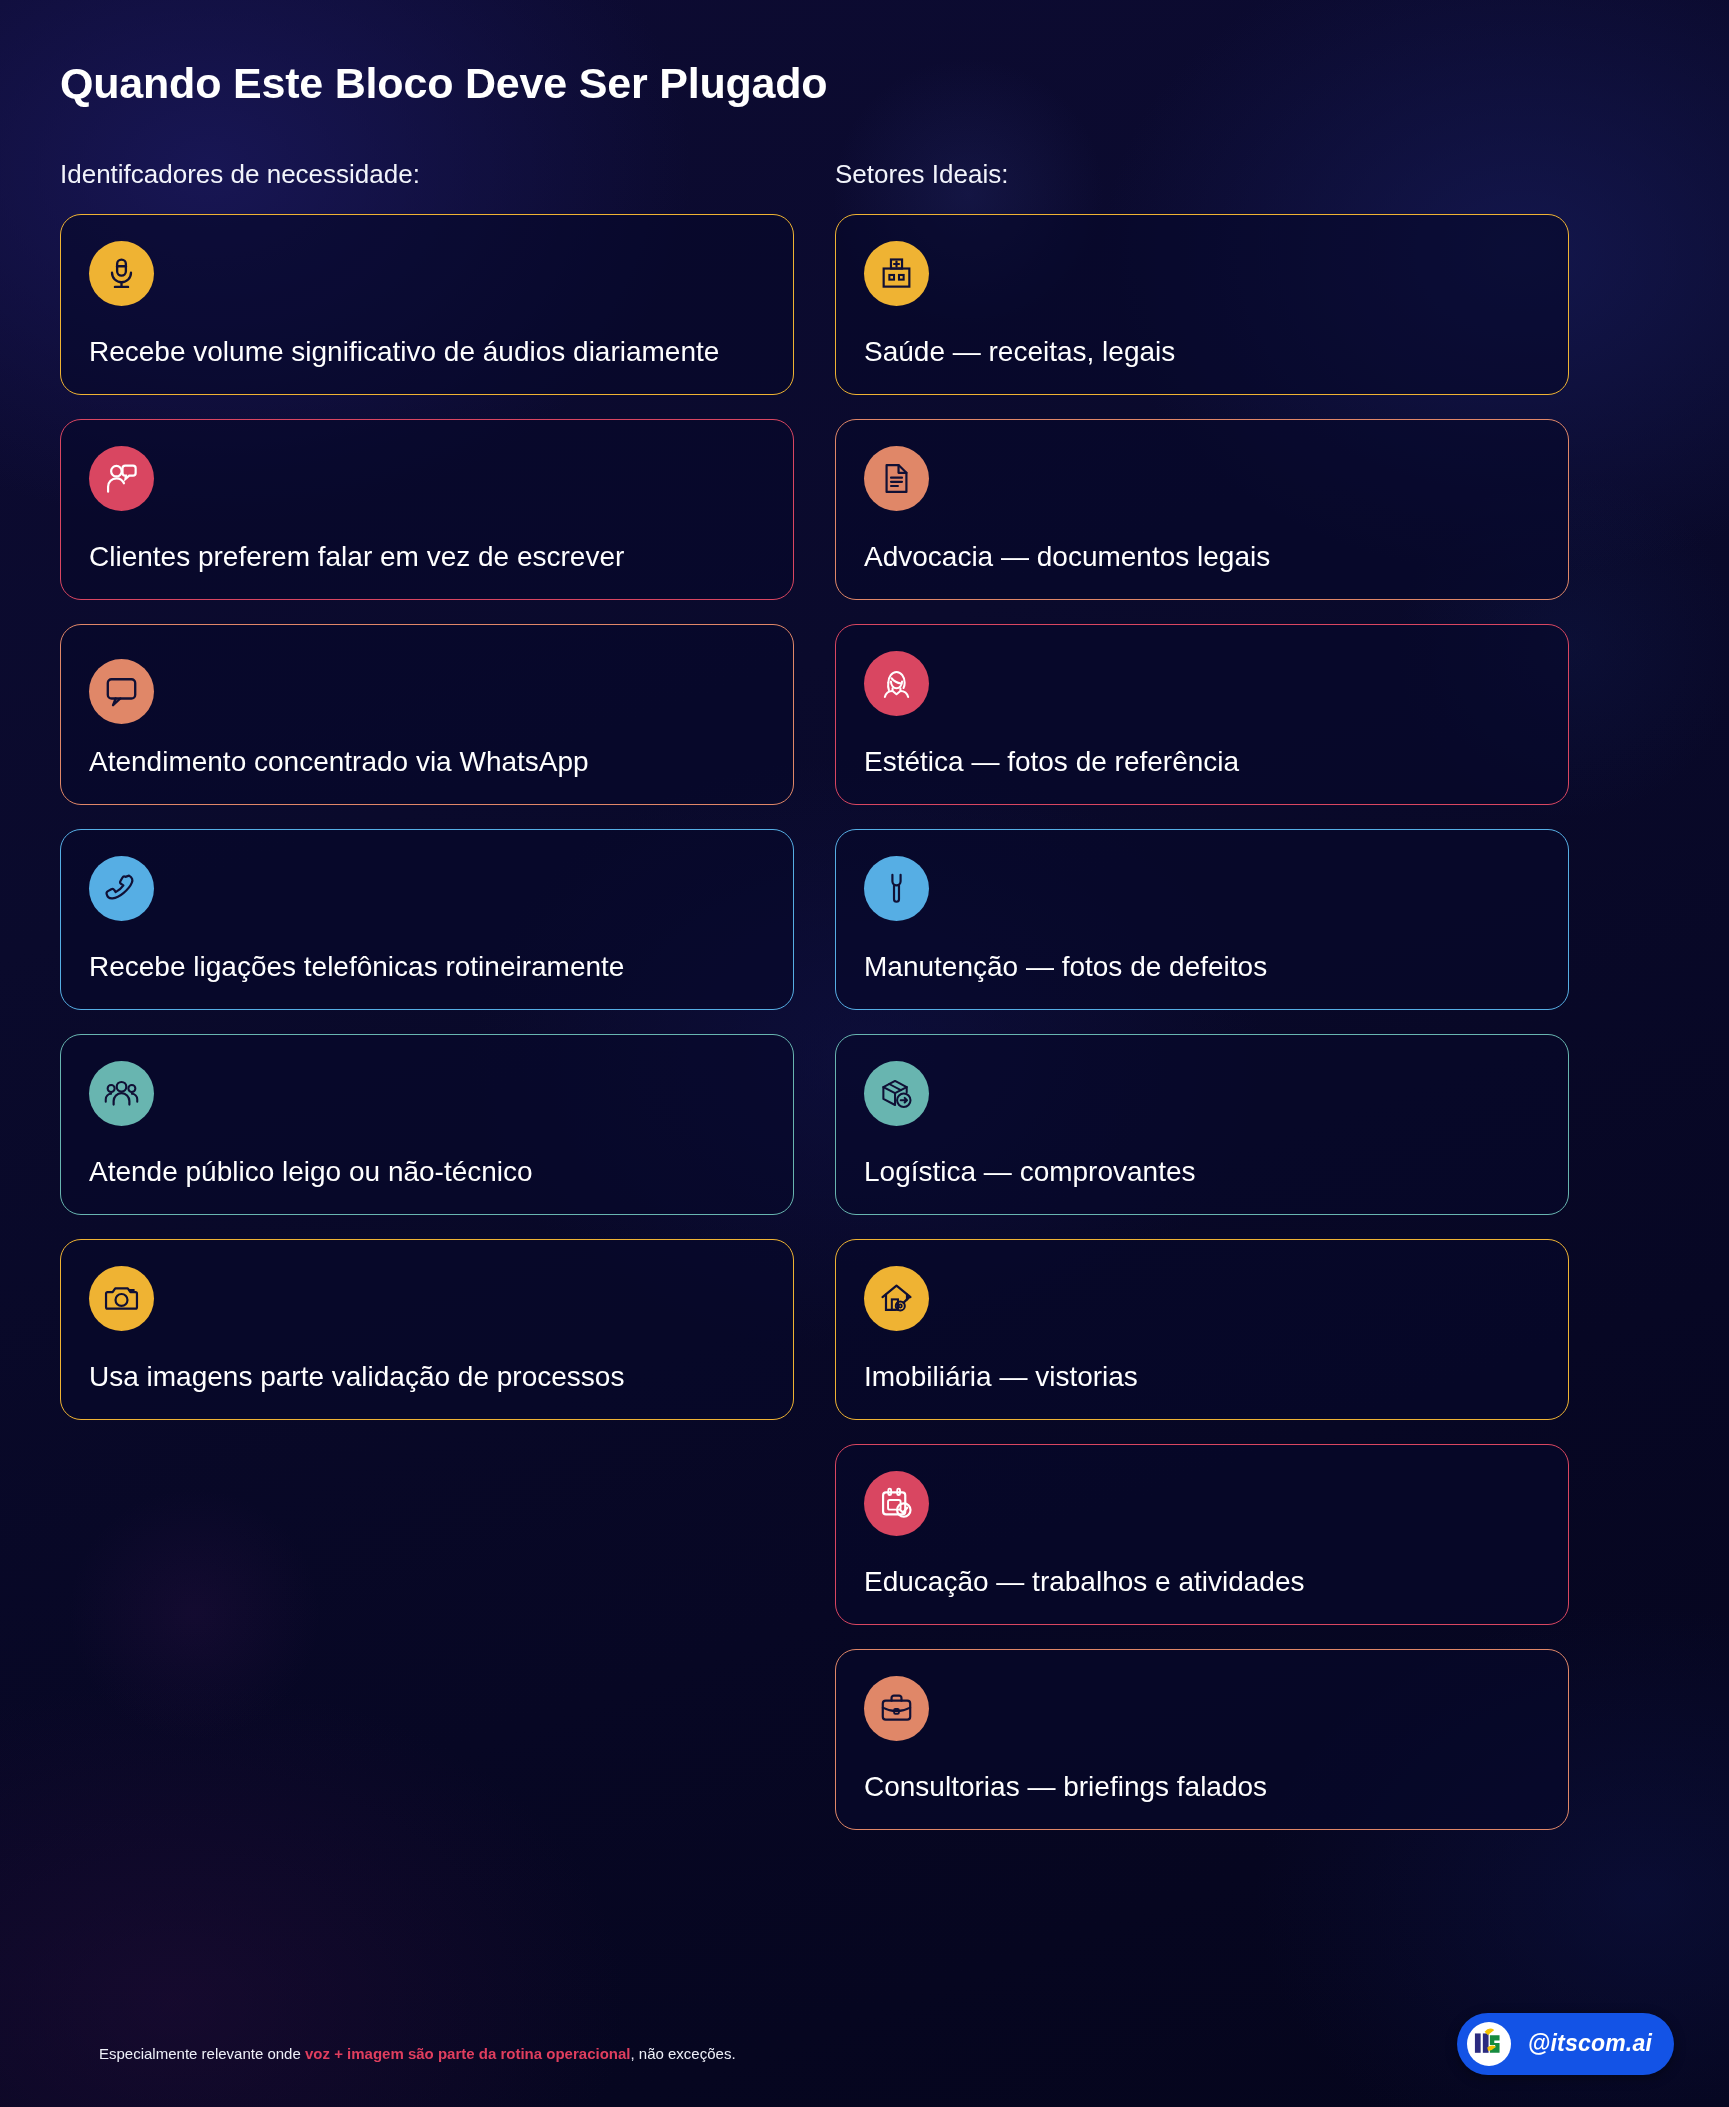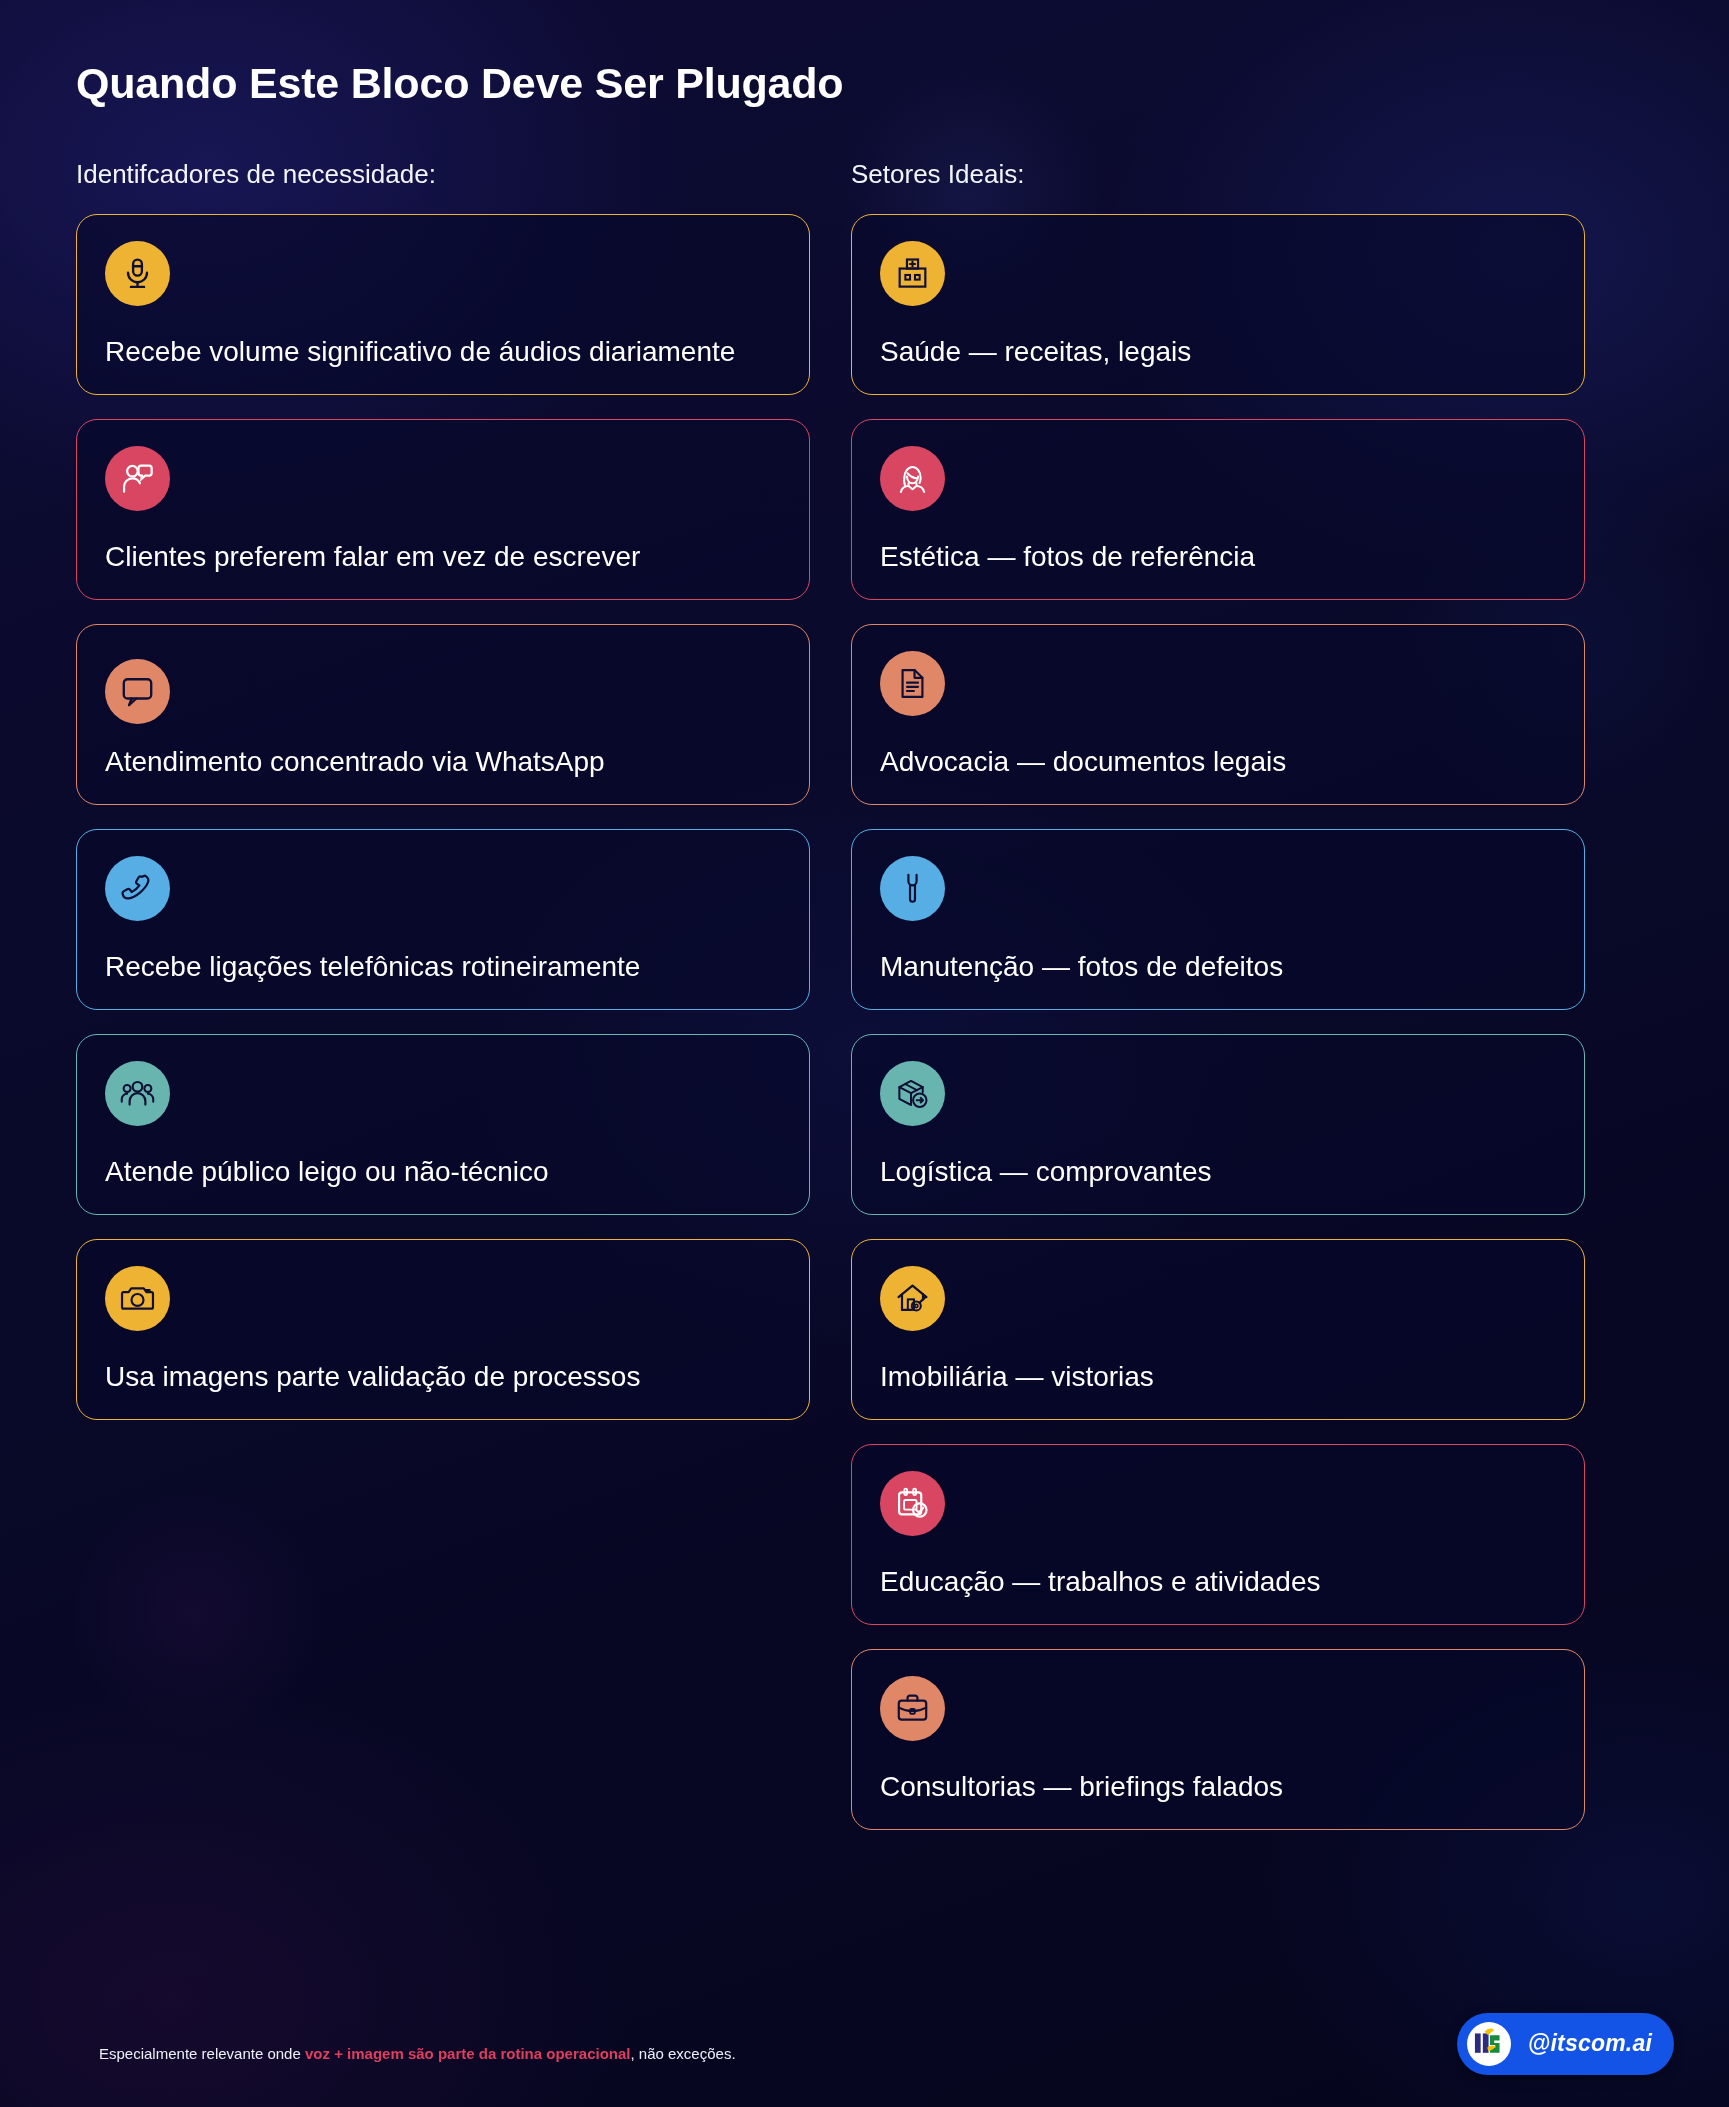--- a/index.html
+++ b/index.html
@@ -34,21 +34,21 @@
     background:
       radial-gradient(circle 194px at 968px 194px, rgba(60,70,160,0.18), rgba(0,0,0,0) 70%),
       radial-gradient(circle 240px at 1568px 646px, rgba(30,60,140,0.12), rgba(0,0,0,0) 72%),
       radial-gradient(circle 175px at 194px 1614px, rgba(90,30,110,0.14), rgba(0,0,0,0) 72%);
     pointer-events: none;
   }
 
   .content {
     position: relative;
     z-index: 2;
-    padding: 0 76px;
+    padding: 0 60px;
   }
 
   .page-title {
     color: #ffffff;
     font-size: 43px;
     font-weight: 700;
     letter-spacing: -0.2px;
     padding-top: 59px;
     line-height: 1.12;
   }
@@ -228,44 +228,44 @@
                   <rect x="8.2" y="2.4" width="7.6" height="6.2" fill="none" stroke-width="1.5"></rect>
                   <line x1="12" y1="3.8" x2="12" y2="7.2" stroke-width="1.5"></line>
                   <line x1="10.3" y1="5.5" x2="13.7" y2="5.5" stroke-width="1.5"></line>
                   <rect x="3.2" y="8.6" width="17.6" height="12.4" fill="none" stroke-width="1.5"></rect>
                   <rect x="7.1" y="13" width="3.2" height="3.2" fill="none" stroke-width="1.4"></rect>
                   <rect x="13.7" y="13" width="3.2" height="3.2" fill="none" stroke-width="1.4"></rect>
                 </svg>
               </span>
               <div class="card-label">Saúde — receitas, legais</div>
             </div>
+            <div class="card" style="border-color: rgb(224, 135, 104);">
+              <span class="icon-circle" style="background:#e08768">
+                <svg viewBox="0 0 24 24" fill="none" stroke="#101035" stroke-linecap="round" aria-hidden="true">
+                  <path d="M5.2 2.8h8.2l5.4 5.3v13.1H5.2z" fill="none" stroke-width="1.5" stroke-linejoin="round"></path>
+                  <path d="M13.4 2.8v5.3h5.4" fill="none" stroke-width="1.5" stroke-linejoin="round"></path>
+                  <line x1="8.2" y1="11.4" x2="15.8" y2="11.4" stroke-width="1.4"></line>
+                  <line x1="8.2" y1="14.3" x2="15.8" y2="14.3" stroke-width="1.4"></line>
+                  <line x1="8.2" y1="17.2" x2="13" y2="17.2" stroke-width="1.4"></line>
+                </svg>
+              </span>
+              <div class="card-label">Advocacia — documentos legais</div>
+            </div>
             <div class="card" style="border-color: rgb(217, 70, 97);">
               <span class="icon-circle" style="background:#d94661">
                 <svg viewBox="0 0 24 24" fill="none" stroke="#ffffff" stroke-linecap="round" aria-hidden="true">
                   <path d="M6.4 11.4c0-4 2.5-7.3 5.6-7.3s5.6 3.3 5.6 7.3c0 1.5-.3 2.7-.8 3.7" fill="none" stroke-width="1.4"></path>
                   <path d="M8.6 8.4c1.6 2 4 3.3 6.6 3.6" fill="none" stroke-width="1.4"></path>
                   <path d="M8.2 10.6c0 2.6 1.7 4.7 3.8 4.7s3.8-2.1 3.8-4.7" fill="none" stroke-width="1.4"></path>
                   <path d="M6.4 11.4c-.3 1.8-.2 3.6.4 5.2" fill="none" stroke-width="1.4"></path>
                   <path d="M9.3 15.2v1.9L12 19.4l2.7-2.3v-1.9" fill="none" stroke-width="1.4" stroke-linejoin="round"></path>
                   <path d="M4 21.3c.6-2.4 2.6-4.2 5.3-4.2M20 21.3c-.6-2.4-2.6-4.2-5.3-4.2" fill="none" stroke-width="1.4"></path>
                 </svg>
               </span>
               <div class="card-label">Estética — fotos de referência</div>
-            </div>
-            <div class="card" style="border-color: rgb(224, 135, 104);">
-              <span class="icon-circle" style="background:#e08768">
-                <svg viewBox="0 0 24 24" fill="none" stroke="#101035" stroke-linecap="round" aria-hidden="true">
-                  <path d="M5.2 2.8h8.2l5.4 5.3v13.1H5.2z" fill="none" stroke-width="1.5" stroke-linejoin="round"></path>
-                  <path d="M13.4 2.8v5.3h5.4" fill="none" stroke-width="1.5" stroke-linejoin="round"></path>
-                  <line x1="8.2" y1="11.4" x2="15.8" y2="11.4" stroke-width="1.4"></line>
-                  <line x1="8.2" y1="14.3" x2="15.8" y2="14.3" stroke-width="1.4"></line>
-                  <line x1="8.2" y1="17.2" x2="13" y2="17.2" stroke-width="1.4"></line>
-                </svg>
-              </span>
-              <div class="card-label">Advocacia — documentos legais</div>
             </div>
             <div class="card" style="border-color: rgb(86, 174, 228);">
               <span class="icon-circle" style="background:#56aee4">
                 <svg viewBox="0 0 24 24" fill="none" stroke="#101035" stroke-linecap="round" aria-hidden="true">
                   <path d="M9.2 2.6v4.5a2.8 2.8 0 0 0 5.6 0V2.6" fill="none" stroke-width="1.5" stroke-linejoin="round"></path>
                   <path d="M10.3 9.8v9.6a1.7 1.7 0 0 0 3.4 0V9.8" fill="none" stroke-width="1.5" stroke-linejoin="round"></path>
                 </svg>
               </span>
               <div class="card-label">Manutenção — fotos de defeitos</div>
             </div>

